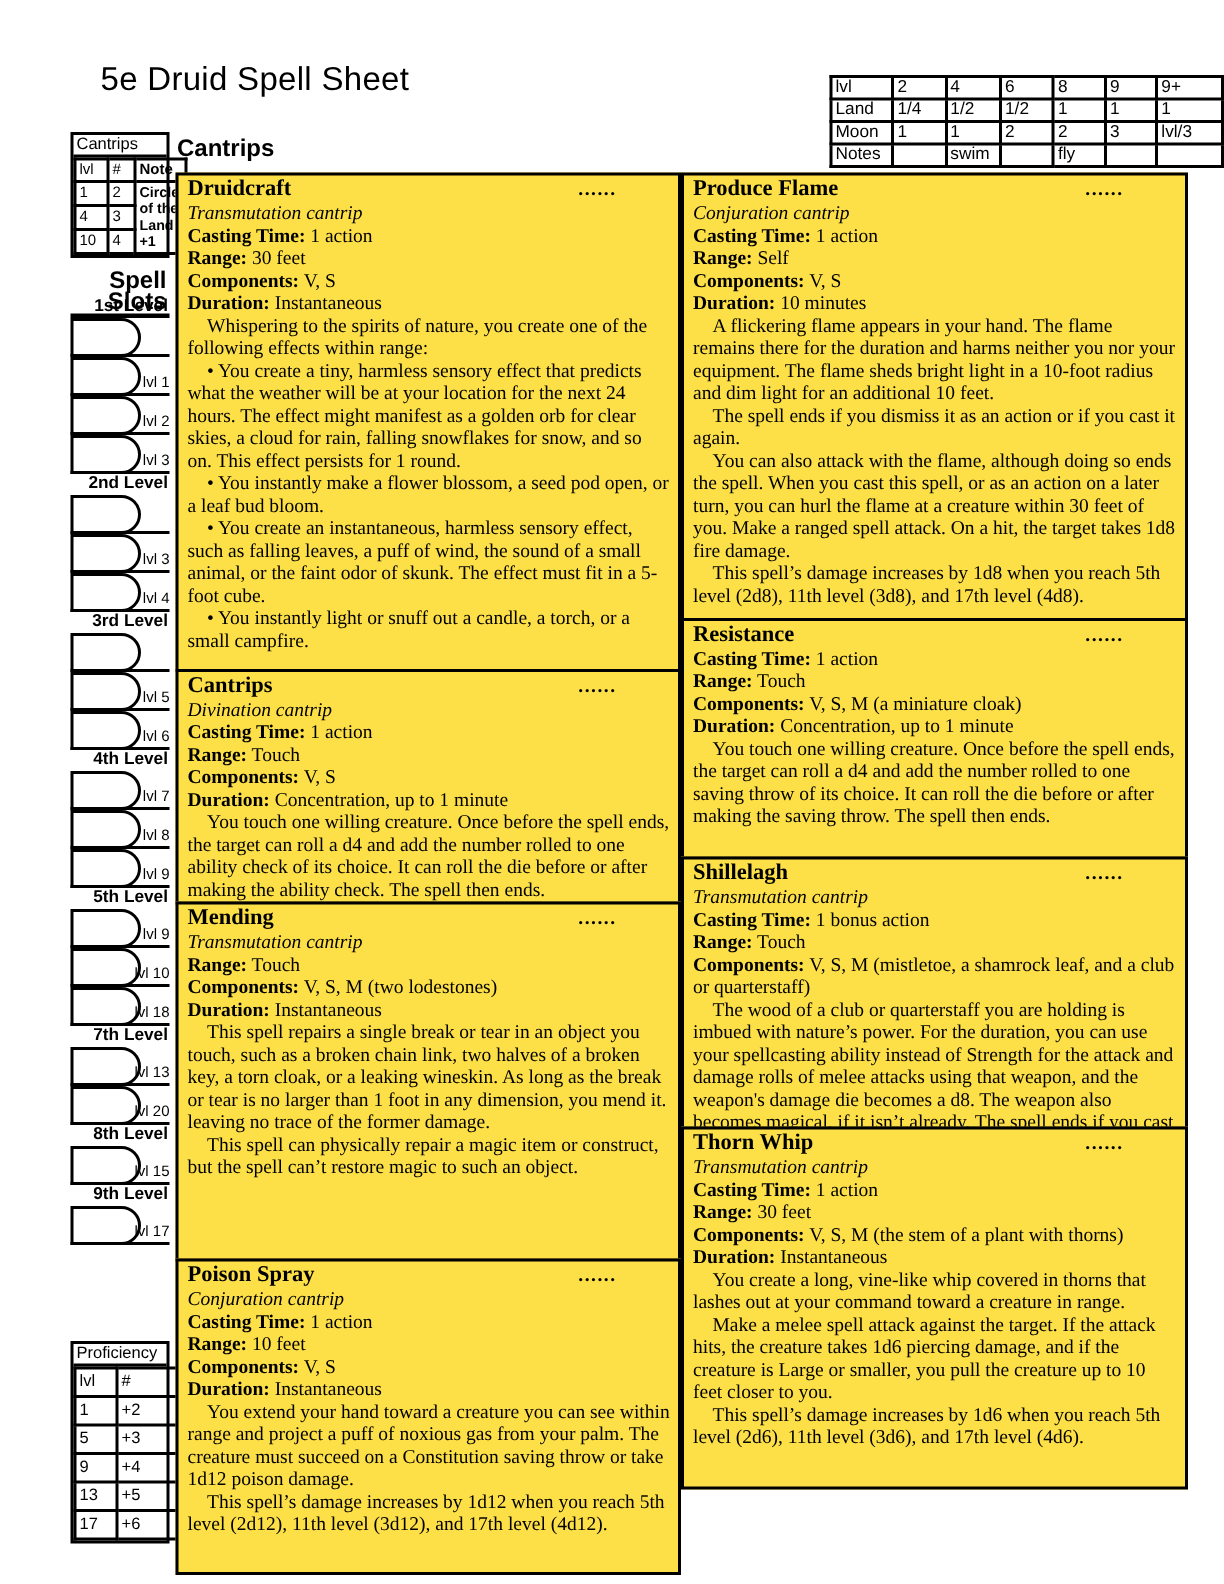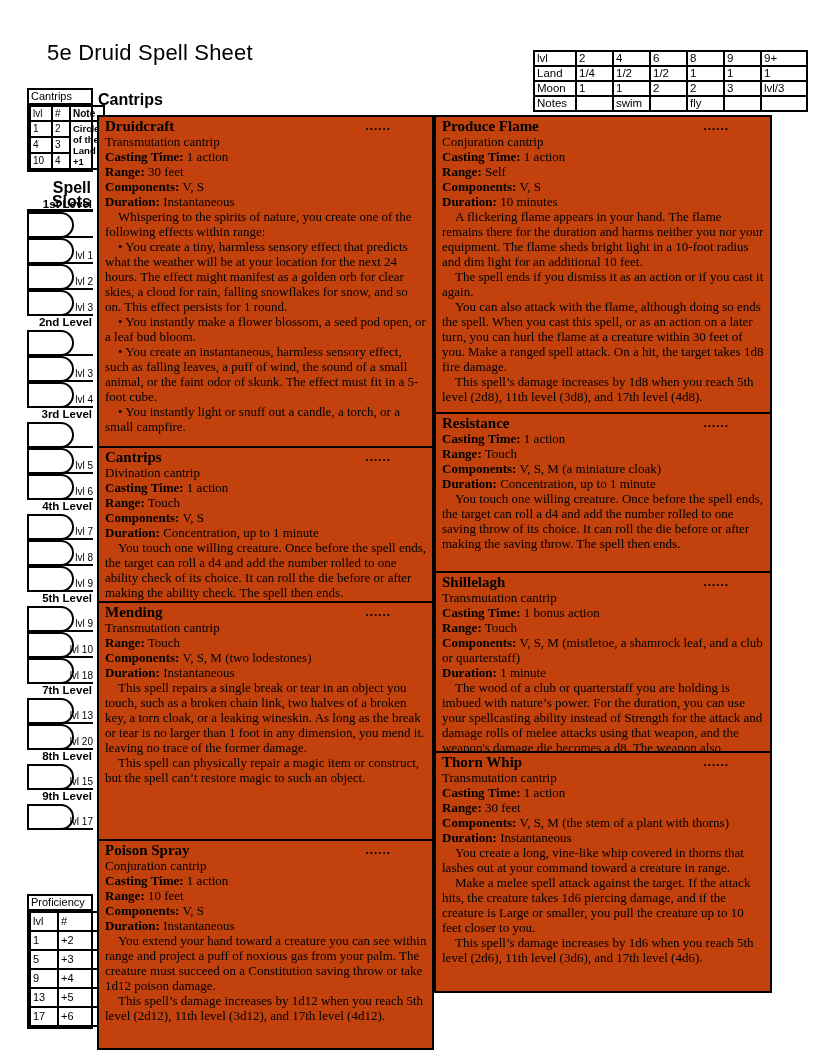--- a/index.html
+++ b/index.html
@@ -1,20 +1,20 @@
 <!DOCTYPE html>
 <html><head>
 <meta charset="utf-8">
 <style>
   html,body{margin:0;padding:0;}
   body{
     width:816px;height:1056px;background:#ffffff;color:#000;
     font-family:"Liberation Sans",sans-serif;position:relative;overflow:hidden;
   }
-  .page{position:absolute;inset:0;}
+  .page{position:absolute;inset:0;margin-left:20px;}
 
   
   .page-title{
     position:absolute;left:47px;top:40px;margin:0;
     font-size:22px;font-weight:500;letter-spacing:0.2px;
     font-family:"Liberation Sans",sans-serif;
   }
 
   
   .lvl-table{
@@ -55,29 +55,29 @@
 
   
   .main-heading{
     position:absolute;left:98px;top:91px;margin:0;
     font-size:16px;font-weight:bold;font-family:"Liberation Sans",sans-serif;
   }
   .col{position:absolute;top:115px;}
   .col-left{left:97px;width:337px;}
   .col-right{left:434px;width:338px;}
   .card{
-    border:2px solid #000;box-sizing:border-box;background:#c2410c;overflow:hidden;
+    border:2px solid #000;box-sizing:border-box;background:#fde047;overflow:hidden;
     padding:1px 5px 0 6px;margin-top:-2px;
     font-family:"Liberation Serif",serif;font-size:13px;line-height:15px;
   }
   .card:first-child{margin-top:0;}
   .card-head{display:flex;justify-content:space-between;align-items:flex-start;}
   .spell-name{margin:0;font-size:15px;line-height:16px;font-weight:bold;font-family:"Liberation Serif",serif;}
   .dots{font-weight:bold;letter-spacing:1px;margin-right:36px;line-height:16px;}
-  .school{line-height:15px;}
+  .school{font-style:italic;line-height:15px;}
   .stat{line-height:15px;}
   .stat b{font-weight:bold;}
   .para{margin:0;text-indent:13px;}
 </style>
 </head>
 <body>
 
 <div class="page">
 
   <h1 class="page-title">5e Druid Spell Sheet</h1>
@@ -373,21 +373,20 @@
       </article>
       <article class="card" style="height: 182px;">
         <div class="card-head">
           <h3 class="spell-name">Shillelagh</h3>
           <span class="dots">......</span>
         </div>
         <div class="school">Transmutation cantrip</div>
         <div class="stat"><b>Casting Time:</b> 1 bonus action</div>
         <div class="stat"><b>Range:</b> Touch</div>
         <div class="stat"><b>Components:</b> V, S, M (mistletoe, a shamrock leaf, and a club or quarterstaff)</div>
-        <div class="stat"><b>Duration:</b> 1 minute</div>
         <p class="para">The wood of a club or quarterstaff you are holding is imbued with nature’s power. For the duration, you can use your spellcasting ability instead of Strength for the attack and damage rolls of melee attacks using that weapon, and the weapon's damage die becomes a d8. The weapon also becomes magical, if it isn’t already. The spell ends if you cast it again or if you let go of the weapon.</p>
       </article>
       <article class="card" style="height: 242px;">
         <div class="card-head">
           <h3 class="spell-name">Thorn Whip</h3>
           <span class="dots">......</span>
         </div>
         <div class="school">Transmutation cantrip</div>
         <div class="stat"><b>Casting Time:</b> 1 action</div>
         <div class="stat"><b>Range:</b> 30 feet</div>

